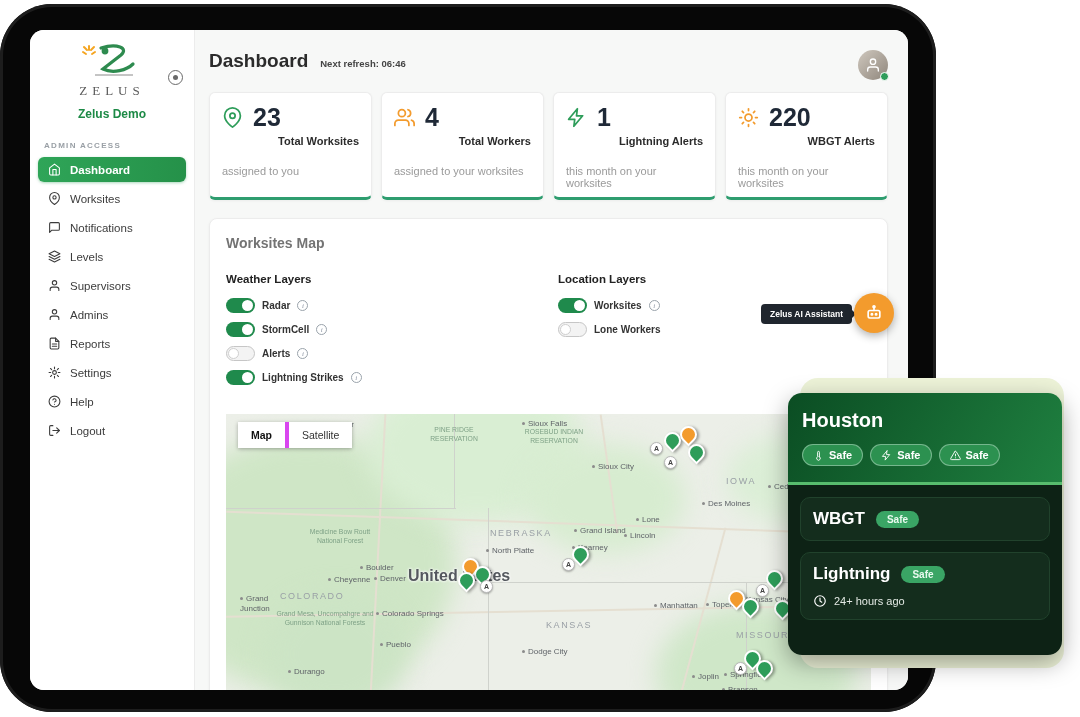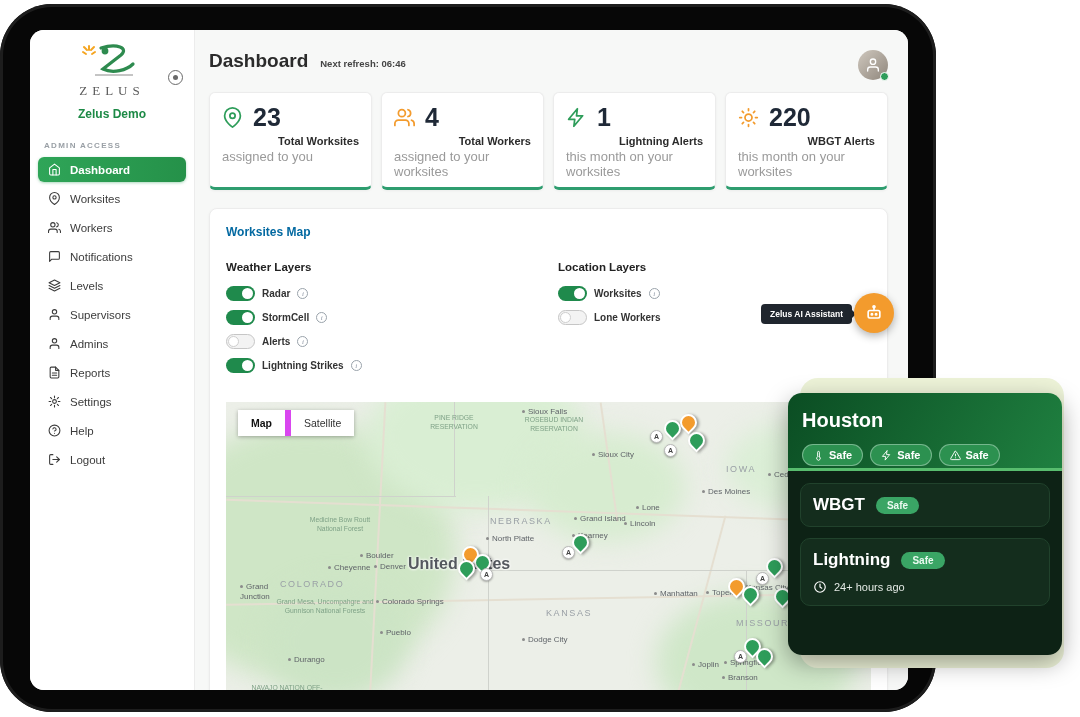--- a/index.html
+++ b/index.html
@@ -34,66 +34,66 @@
   .avatar .dot { position:absolute; right:-1px; bottom:-1px; width:9px; height:9px; background:#2e9d5a; border:1.5px solid #fff; border-radius:50%; }
 
   
   .stats { display:flex; gap:9px; padding:12px 20px 0 14px; }
   .stat-card { flex:1; background:#fff; border:1px solid #ececec; border-bottom:3px solid #2e9d6f; border-radius:6px; padding:10px 12px 8px; box-shadow:0 1px 3px rgba(0,0,0,.05); }
   .stat-top { display:flex; align-items:center; gap:10px; }
   .stat-top svg { width:21px; height:21px; }
   .c-green { color:#2e9d5a; } .c-orange { color:#f39b2d; }
   .stat-value { font-size:25px; font-weight:700; color:#1f2937; }
   .stat-label { font-size:11px; font-weight:700; color:#2b2b2b; margin-top:3px;text-align:right; }
-  .stat-sub { font-size:13px; color:#9a9a9a; margin-top:2px; }
+  .stat-sub { font-size:11px; color:#9a9a9a; margin-top:18px; }
 
   
   .map-card { margin:18px 20px 0 14px; background:#fff; border:1px solid #ececec; border-radius:8px; padding:16px; height:562px; box-shadow:0 1px 3px rgba(0,0,0,.05); }
-  .map-title { font-size:12px; font-weight:700; color:#0369a1; margin-bottom:22px; }
+  .map-title { font-size:14px; font-weight:700; color:#737373; margin-bottom:22px; }
   .layers { display:flex; margin-bottom:20px; }
   .layer-col1 { width:332px; } .layer-col2 { flex:1; }
   .layer-title { font-size:11.5px; font-weight:700; color:#222; margin-bottom:13px; }
   .toggle-row { display:flex; align-items:center; gap:7px; margin-bottom:9px; }
   .toggle { width:29px; height:15px; border-radius:8px; position:relative; cursor:pointer; flex:0 0 29px; }
   .toggle.on { background:#1f8a4c; }
   .toggle.on .knob { position:absolute; right:2px; top:2px; width:11px; height:11px; border-radius:50%; background:#fff; }
   .toggle.off { background:#f3f3f3; border:1px solid #c6c6c6; }
   .toggle.off .knob { position:absolute; left:1px; top:1px; width:11px; height:11px; border-radius:50%; background:#fff; border:1px solid #cfcfcf; }
   .toggle-label { font-size:10px; color:#333; font-weight:600; }
   .info { width:11px; height:11px; border:1px solid #9aa3ab; border-radius:50%; font-size:7px; color:#8892a0; display:inline-flex; align-items:center; justify-content:center; cursor:pointer; font-style:italic; font-family:"Liberation Serif", serif; }
 
   
   .map-box { position:relative; width:100%; height:316px; background:#ecefe8; overflow:hidden; cursor:grab; }
   .blob { position:absolute; border-radius:50%; filter:blur(13px); }
   .road { position:absolute; background:#e5dfd1; z-index:1; }
   .border-line { position:absolute; background:#cfd2cc; z-index:1; }
   .map-controls { position:absolute; left:12px; top:8px; display:flex; box-shadow:0 1px 4px rgba(0,0,0,.3); z-index:6; border-radius:0; overflow:hidden; }
   .map-btn { background:#fff; font-size:10.5px; padding:7px 13px; color:#333; cursor:pointer; }
   .map-btn.sel { font-weight:700; color:#111; }
-  .map-btn + .map-btn { border-left:6px solid #d946ef; }
+  .map-btn + .map-btn { border-left:4px solid #d946ef; }
   .city { position:absolute; font-size:8px; color:#5f6368; white-space:nowrap; z-index:3; }
   .city::before { content:""; display:inline-block; width:3px; height:3px; border-radius:50%; background:#8b8b8b; margin-right:3px; vertical-align:middle; }
   .city.wrap { white-space:normal; width:48px; line-height:1.25; }
   .state { position:absolute; font-size:9px; color:#9aa0a6; letter-spacing:1.6px; z-index:2; white-space:nowrap; }
   .region { position:absolute; font-size:6.8px; color:#7fa287; z-index:2; text-align:center; line-height:1.3; }
   .country { position:absolute; font-size:16px; font-weight:700; color:#54585e; z-index:3; text-shadow:0 0 3px #fff, 0 0 3px #fff; white-space:nowrap; }
   .pin { position:absolute; width:17px; height:17px; border-radius:50% 50% 50% 0; transform:rotate(-45deg); border:2px solid #fff; box-shadow:1px 2px 3px rgba(0,0,0,.35); z-index:4; cursor:pointer; }
   .pin.g { background:#2e9d5a; } .pin.o { background:#f39b2d; }
   .apin { position:absolute; width:13px; height:13px; border-radius:50%; background:#fff; border:1px solid #b9b9b9; color:#444; font-size:7px; font-weight:700; display:flex; align-items:center; justify-content:center; z-index:4; box-shadow:0 1px 2px rgba(0,0,0,.3); cursor:pointer; }
 
   
   .ai-btn { position:absolute; left:854px; top:293px; width:40px; height:40px; border-radius:50%; background:#f39b2d; box-shadow:0 3px 8px rgba(0,0,0,.3); display:flex; align-items:center; justify-content:center; z-index:20; cursor:pointer; }
   .ai-btn svg { width:20px; height:20px; color:#fff; }
   .ai-tooltip { position:absolute; left:761px; top:304px; background:#20262e; color:#fff; font-size:8.5px; font-weight:600; padding:5px 9px; border-radius:4px; z-index:20; white-space:nowrap; }
   .ai-tooltip::after { content:""; position:absolute; right:-4px; top:50%; margin-top:-4px; border-left:4px solid #20262e; border-top:4px solid transparent; border-bottom:4px solid transparent; }
 
   
   .h-backdrop { position:absolute; left:800px; top:378px; width:264px; height:290px; background:#edf3d8; border-radius:18px; z-index:30; }
   .h-card { position:absolute; left:788px; top:393px; width:274px; height:262px; border-radius:14px; overflow:hidden; z-index:31; box-shadow:0 8px 24px rgba(0,0,0,.35); display:flex; flex-direction:column; }
-  .h-header { background:linear-gradient(120deg,#0b4d23,#1f8040); padding:16px 14px 2px; }
+  .h-header { background:linear-gradient(120deg,#0b4d23,#1f8040); padding:16px 14px 16px; }
   .h-title { color:#fff; font-size:20px; font-weight:700; margin-bottom:12px; }
   .h-pills { display:flex; gap:7px; }
   .h-pill { display:flex; align-items:center; gap:5px; background:#2c9150; border:1px solid rgba(255,255,255,.35); color:#fff; font-size:11px; font-weight:600; padding:4px 10px; border-radius:13px; }
   .h-pill svg { width:11px; height:11px; }
   .h-divider { height:3px; background:#58bd6e; }
   .h-body { flex:1; background:#0d2215; padding:12px; display:flex; flex-direction:column; gap:11px; }
   .h-box { background:#142d1d; border:1px solid #21422c; border-radius:10px; padding:11px 12px; }
   .h-row { display:flex; align-items:center; gap:11px; }
   .h-label { color:#fff; font-size:17px; font-weight:700; }
   .h-safe { background:#3aa565; color:#eafaf0; font-size:10px; font-weight:700; padding:3px 11px; border-radius:11px; }
@@ -135,29 +135,20 @@
               <path d="M9 22V12h6v10"></path>
             </svg>
           <span>Dashboard</span>
         </div>
         <div class="nav-item">
           <svg class="ln" viewBox="0 0 24 24">
               <path d="M21 10c0 7-9 13-9 13S3 17 3 10a9 9 0 0 1 18 0z"></path>
               <circle cx="12" cy="10" r="3"></circle>
             </svg>
           <span>Worksites</span>
-        </div>
-        <div class="nav-item">
-          <svg class="ln" viewBox="0 0 24 24">
-              <path d="M17 21v-2a4 4 0 0 0-4-4H5a4 4 0 0 0-4 4v2"></path>
-              <circle cx="9" cy="7" r="4"></circle>
-              <path d="M23 21v-2a4 4 0 0 0-3-3.87"></path>
-              <path d="M16 3.13a4 4 0 0 1 0 7.75"></path>
-            </svg>
-          <span>Workers</span>
         </div>
         <div class="nav-item">
           <svg class="ln" viewBox="0 0 24 24">
               <path d="M21 15a2 2 0 0 1-2 2H7l-4 4V5a2 2 0 0 1 2-2h14a2 2 0 0 1 2 2z"></path>
             </svg>
           <span>Notifications</span>
         </div>
         <div class="nav-item">
           <svg class="ln" viewBox="0 0 24 24">
               <path d="M12 2 2 7l10 5 10-5-10-5z"></path>

